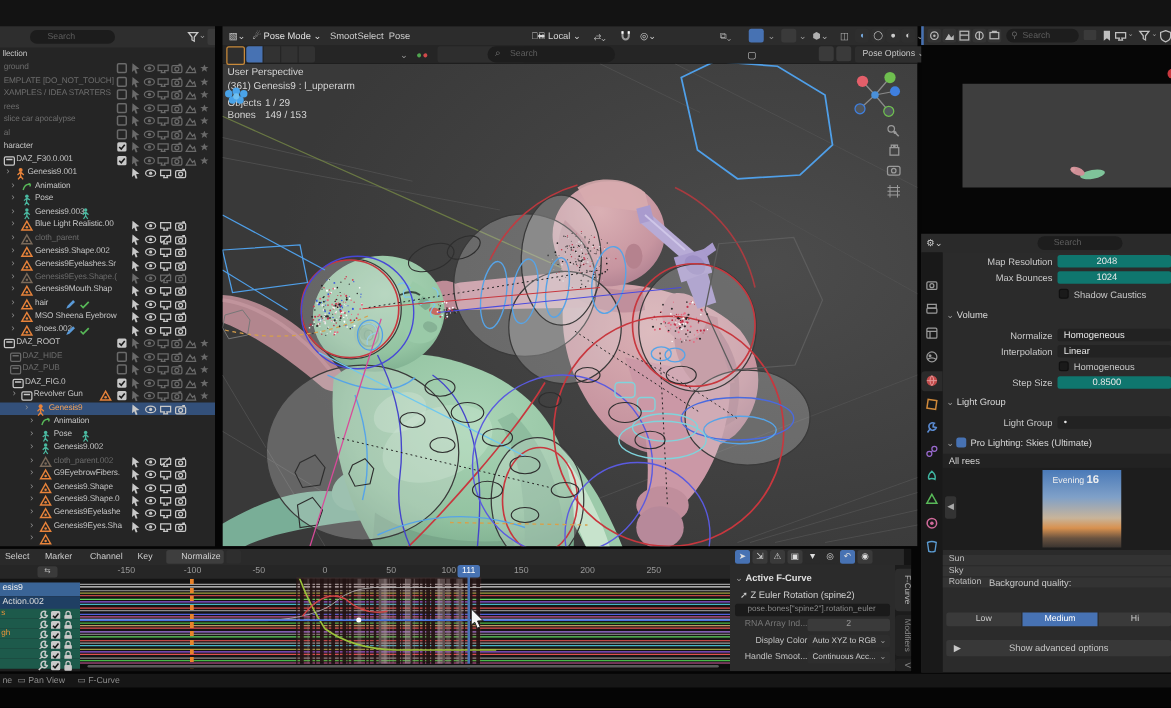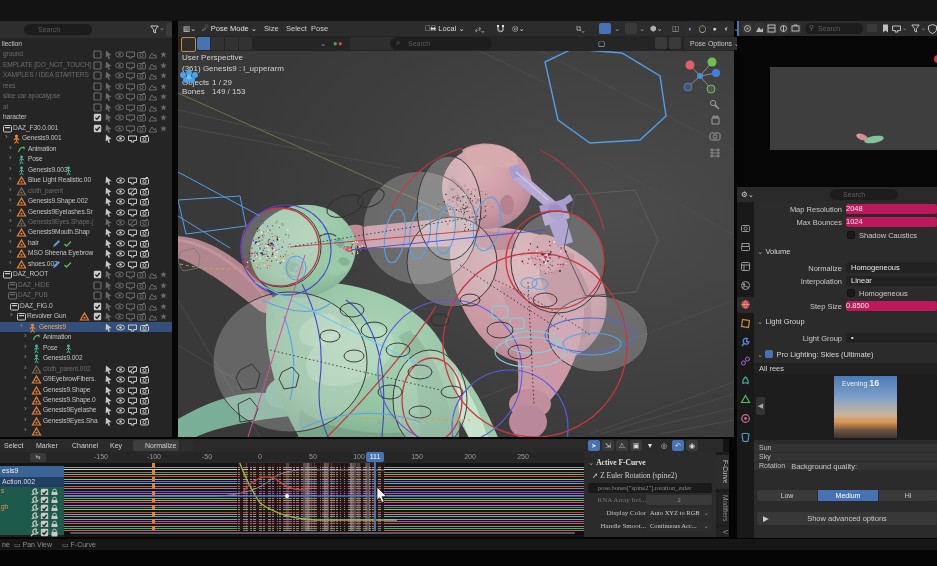--- a/index.html
+++ b/index.html
@@ -21,37 +21,37 @@
 .mtext{position:absolute;top:2px;font-size:7.5px;color:#cfcfcf;line-height:11px;}
 
 #rhead{left:737px;top:21px;width:200px;height:15px;background:#2c2c2c;}
 #rcanvas{left:737px;top:36px;width:200px;height:150px;background:#060606;}
 #rrect{position:absolute;left:33px;top:31px;width:167px;height:83px;background:#3e3e3e;}
 #props{left:737px;top:187px;width:200px;height:351px;background:#2b2b2b;overflow:hidden;}
 #ptabs{position:absolute;left:0;top:15px;width:17px;height:336px;background:#191919;}
 #phead{position:absolute;left:0;top:0;width:200px;height:15px;background:#2a2a2a;}
 .plabel{position:absolute;font-size:7.5px;color:#c9c9c9;text-align:right;line-height:11px;}
 .pfield{position:absolute;left:109px;width:91px;height:10px;border-radius:2px;font-size:7.5px;line-height:10px;color:#e8e8e8;}
-.pf-light{background:#be185d;text-align:left;padding-right:12px;box-sizing:border-box;}
+.pf-light{background:#0f766e;text-align:center;padding-right:12px;box-sizing:border-box;}
 .pf-dark{background:#222;padding-left:5px;box-sizing:border-box;}
 .sect{position:absolute;left:20px;font-size:7.5px;color:#d8d8d8;}
 .pchk{position:absolute;width:8px;height:8px;background:#1a1a1a;border-radius:2px;border:1px solid #101010;box-sizing:border-box;}
 
 #graph{left:0;top:439px;width:729px;height:98px;background:#141414;overflow:hidden;}
 #ghead{position:absolute;left:0;top:0;width:723px;height:13px;background:#2a2a2a;font-size:7px;}
 #gruler{position:absolute;left:0;top:13px;width:723px;height:11px;background:#262626;}
 .rnum{position:absolute;top:1px;font-size:7px;color:#9a9a9a;}
 #gchan{position:absolute;left:0;top:27px;width:64px;height:74px;background:#1e1e1e;}
 #ghead .mtext{font-size:7px;}
 .gl{position:absolute;left:64px;width:520px;height:1px;}
 .ks{position:absolute;top:24px;height:68px;}
 .ksl{position:absolute;top:24px;height:68px;background:rgba(175,175,175,0.4);}
 .chrow{position:absolute;left:0;width:64px;background:#1d5a4b;}
 .chor{position:absolute;left:1px;top:0;font-size:6.5px;color:#e8953a;line-height:8px;}
-#gsidebar{position:absolute;left:584px;top:13px;width:132px;height:85px;background:#2b2b2b;font-family:Liberation Serif, serif;}
+#gsidebar{position:absolute;left:584px;top:13px;width:132px;height:85px;background:#2b2b2b;}
 #gtabs{position:absolute;left:716px;top:13px;width:13px;height:85px;background:#1c1c1c;}
 .vtab{position:absolute;left:716px;width:13px;background:#2d2d2d;color:#b8b8b8;font-size:6.5px;writing-mode:vertical-rl;text-align:center;border-radius:3px 0 0 3px;}
 
 #status{left:0;top:539px;width:937px;height:11px;background:#161616;color:#8f8f8f;font-size:7px;line-height:11px;}
 </style></head><body>
 <div id="wrap">
 <svg width="0" height="0" style="position:absolute">
       <defs>
 <g id="icoll">
           <rect x="0.5" y="1.5" width="8" height="6.5" rx="1" fill="none" stroke="currentColor" stroke-width="1"></rect>
@@ -881,21 +881,21 @@
         <svg class="oi corg" style="left:32px;top:1px">
           <use href="#itri"></use>
         </svg>
         <span class="ot tn" style="left:43px"></span>
       </div>
 </div>
 
 <div class="abs" id="vhead1">
  <span class="mtext" style="left:5px">▧⌄</span>
  <span class="mtext" style="left:24px;color:#e0e0e0">☄ Pose Mode ⌄</span>
- <span class="mtext" style="left:86px">Size</span>
+ <span class="mtext" style="left:86px">Smoot</span>
  <span class="mtext" style="left:108px">Select</span>
  <span class="mtext" style="left:133px">Pose</span>
  <span class="mtext" style="left:247px">⋮</span>
  <span class="mtext" style="left:252px;color:#d8d8d8">⬌ Local ⌄</span>
  <span class="mtext" style="left:297px">⥄⌄</span>
  <svg class="oi" style="position:absolute;left:318px;top:3px;color:#9a9a9a">
         <use href="#imagn"></use>
       </svg>
  <span class="mtext" style="left:334px">◎⌄</span>
  <span class="mtext" style="left:398px;color:#b0b0b0">⧉⌄</span>

